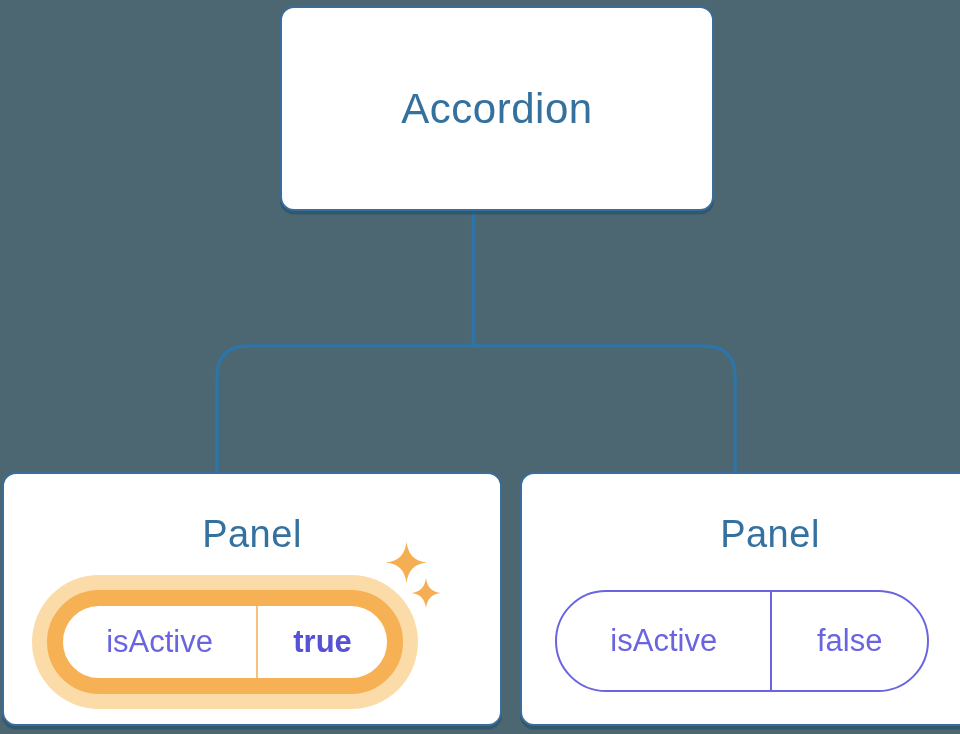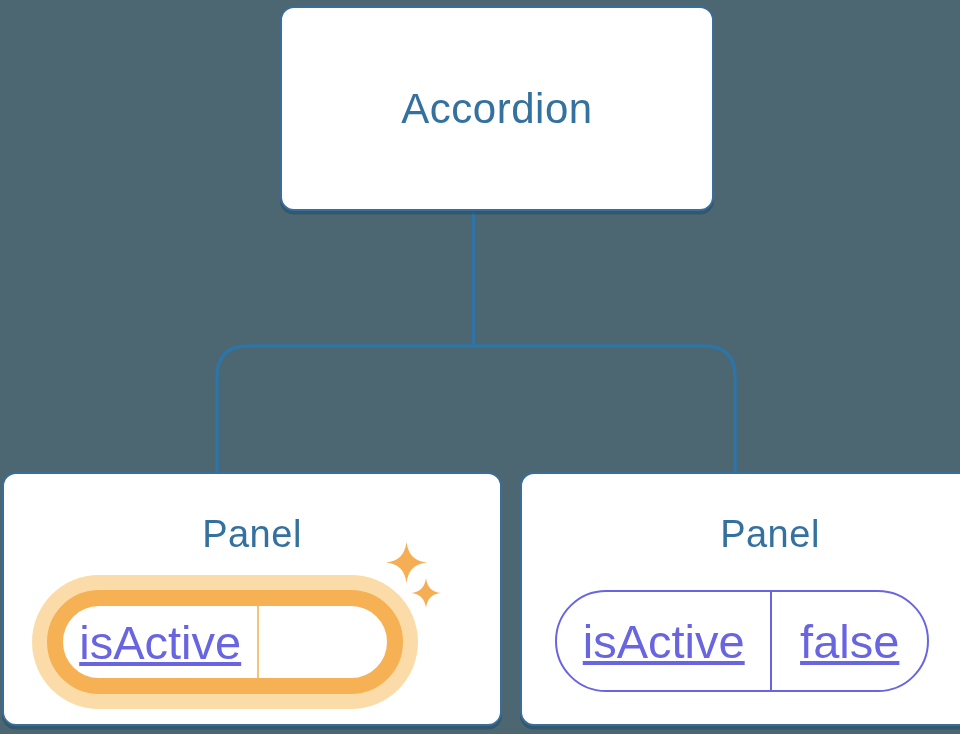--- a/index.html
+++ b/index.html
@@ -60,21 +60,21 @@
     border: 16px solid #f7b155;
     box-shadow: 0 0 0 15px #fbdca8;
   }
   .pill-inactive {
     left: 33px; top: 116px;
     width: 374px; height: 102px;
     border: 2px solid #6965e1;
   }
   .pill-cell {
     display: flex; align-items: center; justify-content: center;
-    font-size: 47px; color: #6965e1; text-decoration: underline;
+    font-size: 31px; color: #6965e1;
   }
   .pill-active .cell-name  { width: 60%; }
   .pill-active .cell-value { width: 40%; }
   .pill-inactive .cell-name  { width: 58%; }
   .pill-inactive .cell-value { width: 42%; }
   .pill-divider { width: 2px; }
   .pill-active .pill-divider   { background: #f7c379; }
   .pill-inactive .pill-divider { background: #6965e1; }
   .value-true { font-weight: 700; color: #5751d5; }
   .sparkle { position: absolute; z-index: 3; }
@@ -93,20 +93,21 @@
 
   <div class="node node-root">
     <div class="root-title">Accordion</div>
   </div>
 
   <div class="node node-panel left">
     <div class="panel-title">Panel</div>
     <div class="pill pill-active">
       <div class="pill-cell cell-name">isActive</div>
       <div class="pill-divider"></div>
+      <div class="pill-cell cell-value value-true">true</div>
     </div>
   </div>
 
   <div class="node node-panel right">
     <div class="panel-title">Panel</div>
     <div class="pill pill-inactive">
       <div class="pill-cell cell-name">isActive</div>
       <div class="pill-divider"></div>
       <div class="pill-cell cell-value">false</div>
     </div>

